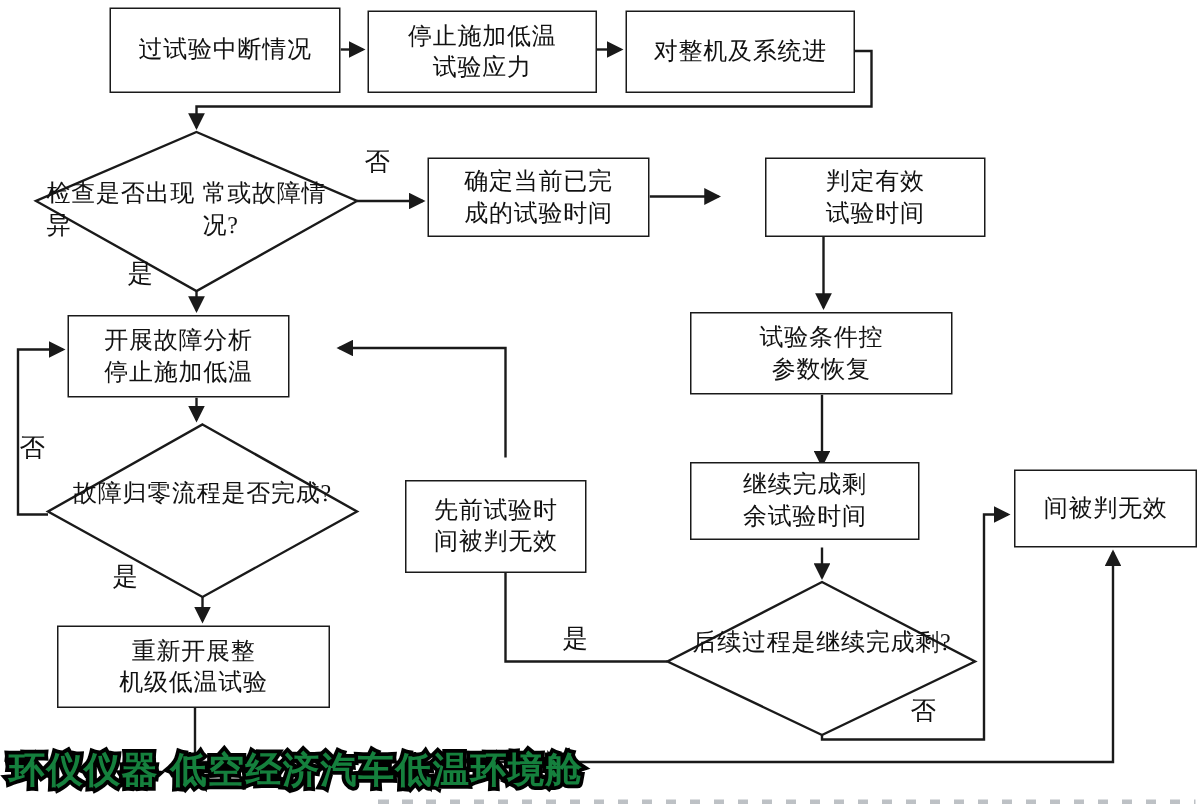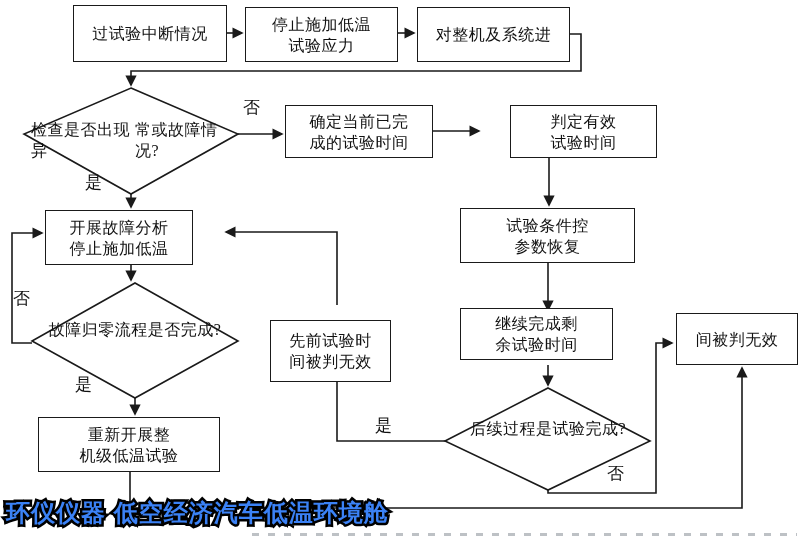--- a/index.html
+++ b/index.html
@@ -14,21 +14,21 @@
     font-size:16px;line-height:21px;text-align:center;letter-spacing:.5px;
   }
   .dtext{
     position:absolute;display:flex;flex-direction:row;align-items:center;justify-content:center;
     font-size:16px;line-height:21px;letter-spacing:.5px;pointer-events:none;
   }
   .elabel{position:absolute;font-size:17px;line-height:18px;letter-spacing:0;}
   .watermark{
     position:absolute;left:6px;top:497px;white-space:nowrap;
     font-family:"Liberation Sans","DejaVu Sans",sans-serif;font-weight:900;
-    font-size:24px;letter-spacing:1px;color:#3b82f6;
+    font-size:24px;letter-spacing:1px;color:#15803d;
     -webkit-text-stroke:5px #000;paint-order:stroke fill;
     text-shadow:2px 0 #000,-2px 0 #000,0 2px #000,0 -2px #000,
                 1px 1px #000,-1px -1px #000,1px -1px #000,-1px 1px #000;
   }
   .sliver{
     position:absolute;left:252px;top:533px;width:545px;height:3px;opacity:.65;
     background:repeating-linear-gradient(90deg,#9aa0a6 0 7px,transparent 7px 16px);
   }
 </style>
 </head>
@@ -110,21 +110,21 @@
   <div class="dtext" style="left:31px;top:119px;width:200px">
     <span>检查是否出现异</span>
     <span>常或故障情况?</span>
   </div>
   <div class="dtext" style="left:35px;top:319px;width:200px">
     <span>故障归零流程</span>
     <span>是否完成?</span>
   </div>
   <div class="dtext" style="left:448px;top:418px;width:200px">
     <span>后续过程是</span>
-    <span>试验完成?</span>
+    <span>继续完成剩?</span>
   </div>
 
   <div class="elabel" style="left:243px;top:99px">否</div>
   <div class="elabel" style="left:85px;top:174px">是</div>
   <div class="elabel" style="left:13px;top:290px">否</div>
   <div class="elabel" style="left:75px;top:376px">是</div>
   <div class="elabel" style="left:375px;top:417px">是</div>
   <div class="elabel" style="left:607px;top:465px">否</div>
 
   <div class="watermark">环仪仪器 低空经济汽车低温环境舱</div>

